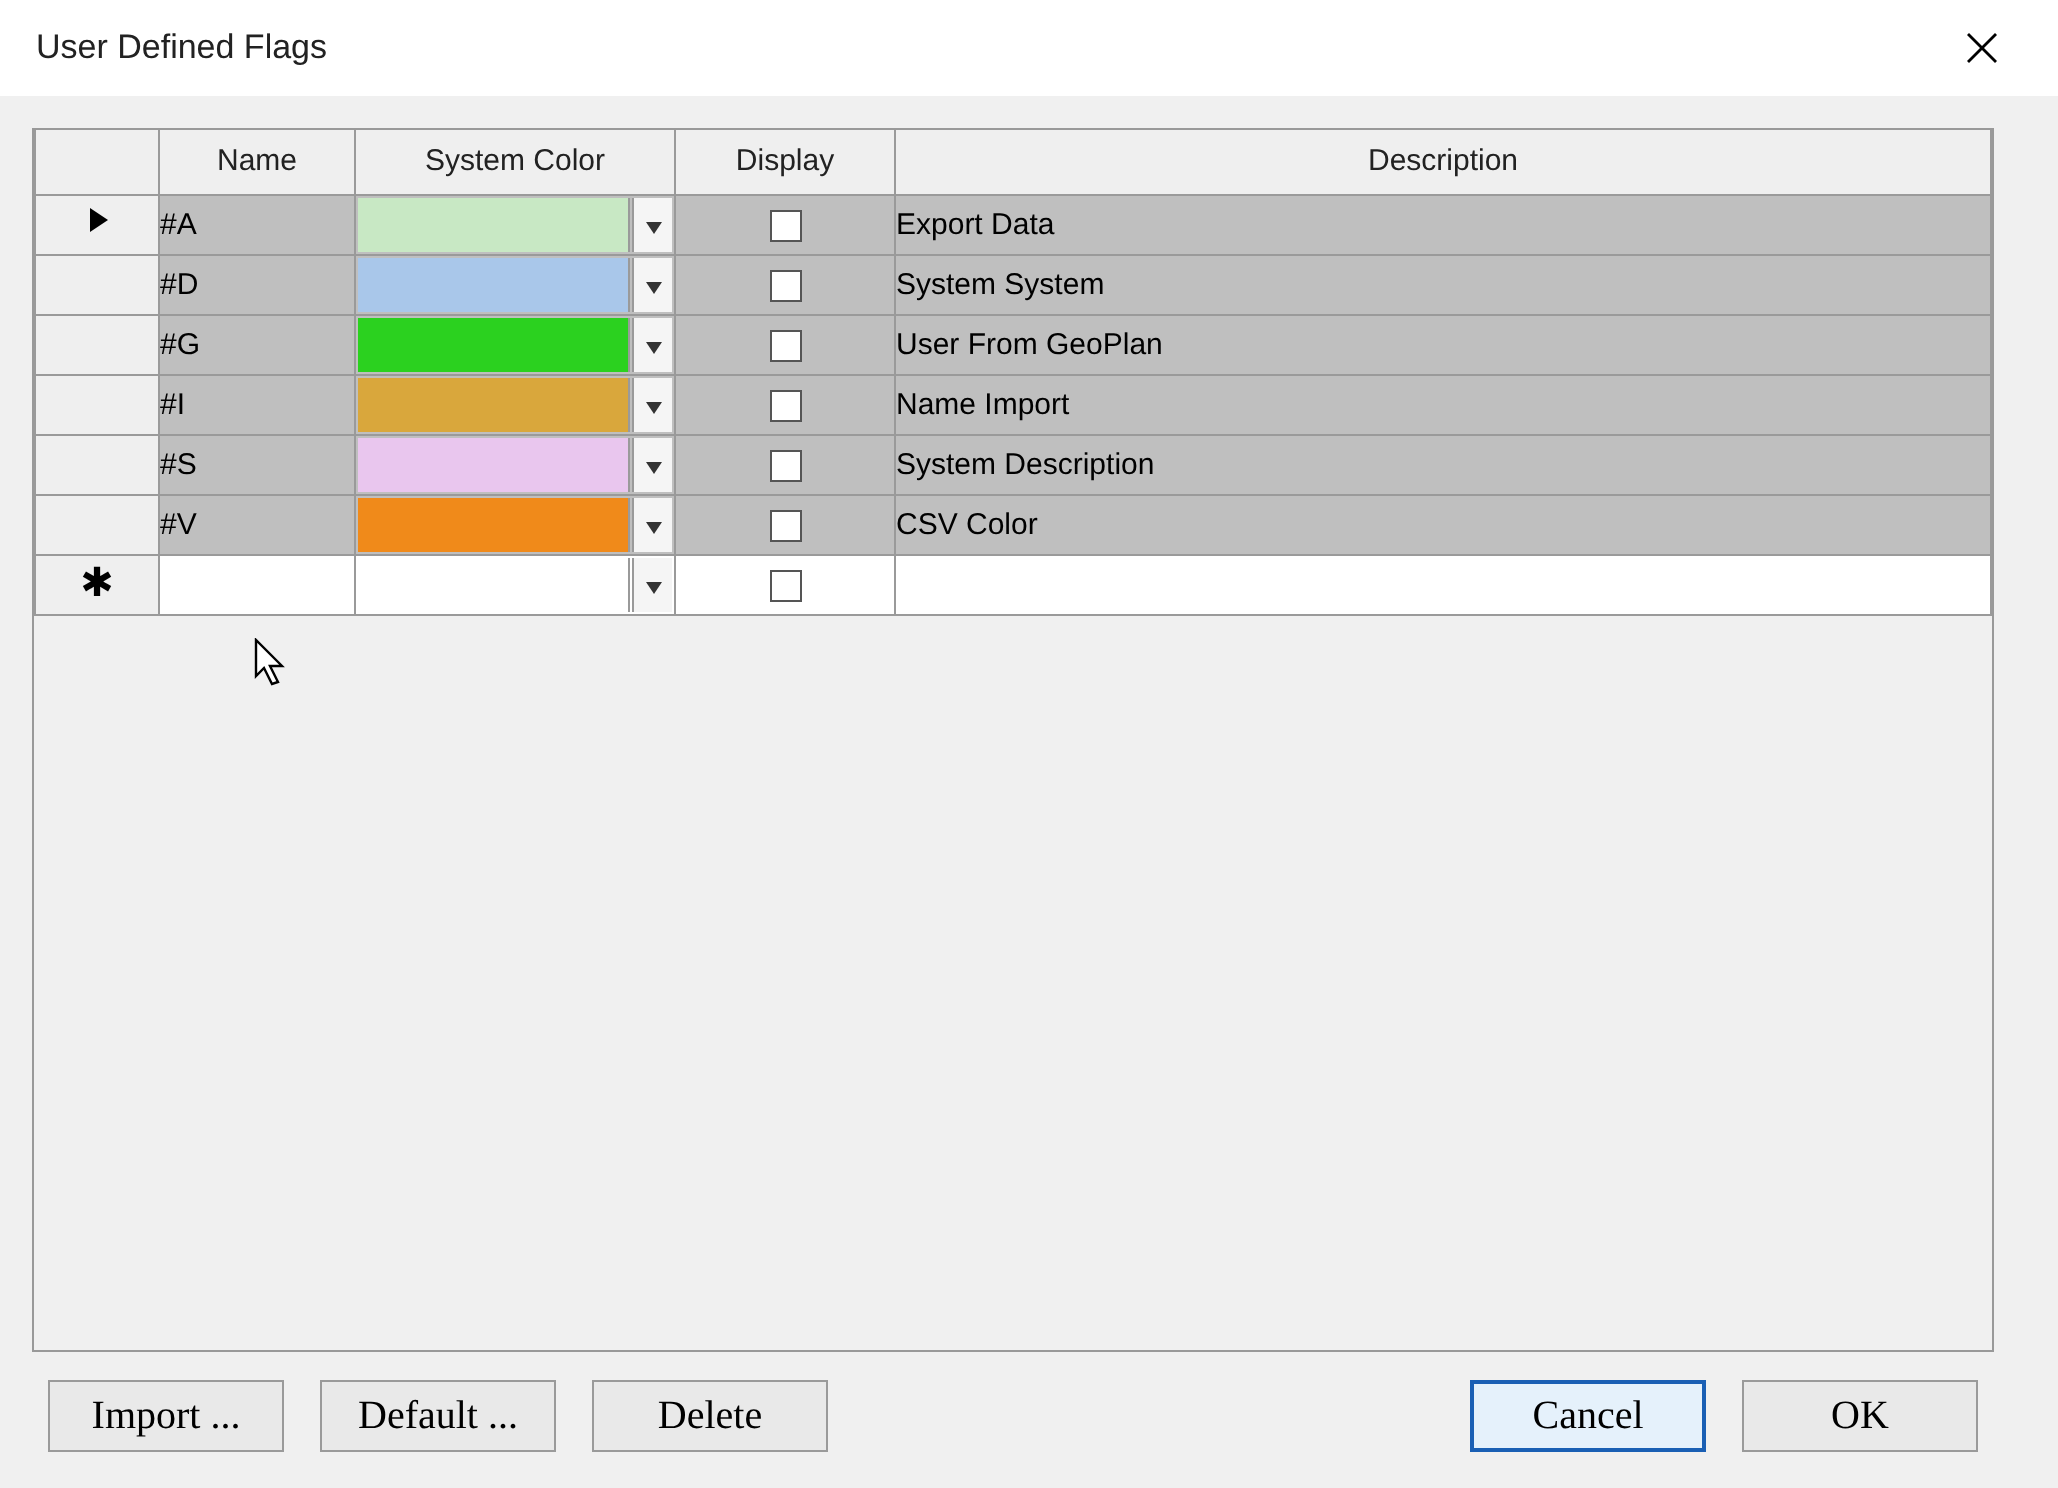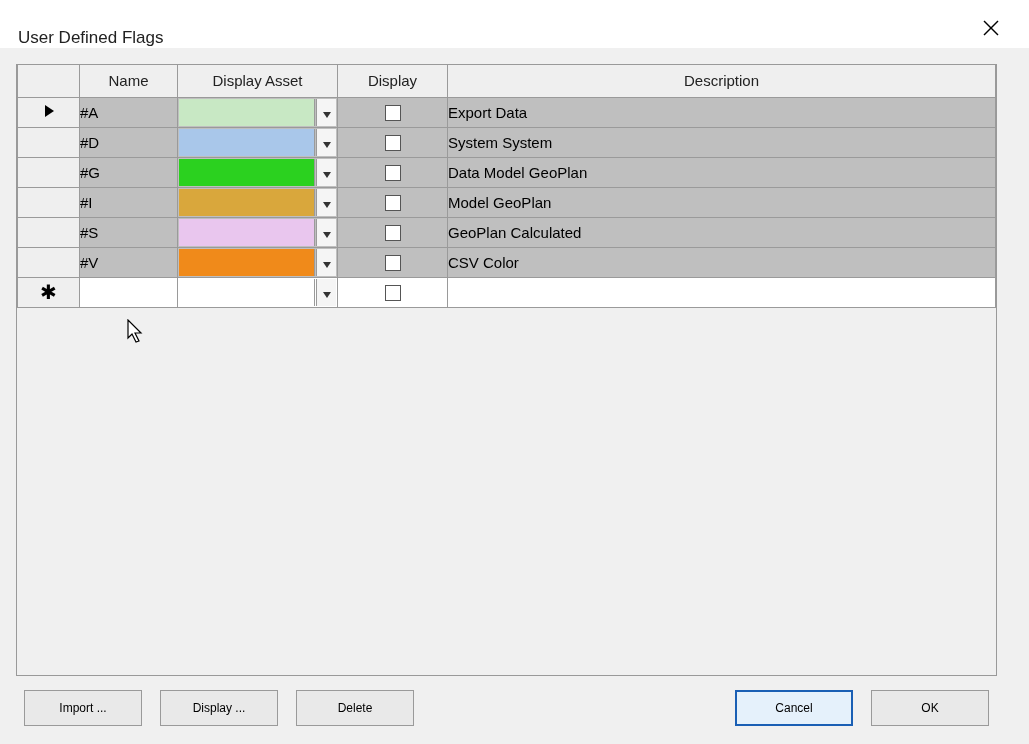--- a/index.html
+++ b/index.html
@@ -12,21 +12,21 @@
     color: #000;
     overflow: hidden;
   }
   .window {
     width: 1029px; height: 744px;
     background: #ffffff;
     display: flex; flex-direction: column;
   }
   .titlebar {
     height: 48px;
-    display: flex; align-items: flex-end;
+    display: flex; align-items: center;
     padding: 0 18px;
     background: #ffffff;
   }
   .titlebar .title {
     flex: 1;
     font-size: 17px;
     color: #222;
   }
   .titlebar .close {
     width: 40px; height: 40px;
@@ -122,22 +122,22 @@
     height: 60px;
     display: flex; align-items: center;
     gap: 18px;
     padding: 10px 8px 6px 8px;
   }
   .buttonbar .spacer { flex: 1; }
   button.win {
     min-width: 118px; height: 36px;
     background: #e9e9e9;
     border: 1px solid #9a9a9a;
-    font-family: Liberation Sans, sans-serif;
-    font-size: 12px;
+    font-family: Liberation Serif, serif;
+    font-size: 20px;
     color: #000;
     padding: 0 14px;
     cursor: default;
   }
   button.win.default {
     border: 2px solid #1a5fb4;
     background: #e5f1fb;
   }
   .cursor {
     position: absolute;
@@ -167,21 +167,21 @@
           <col class="c-rowhdr">
             <col class="c-name">
             <col class="c-color">
             <col class="c-obs">
             <col>
         </colgroup>
         <thead>
           <tr>
             <th></th>
             <th>Name</th>
-            <th>Display Asset</th>
+            <th>System Color</th>
             <th>Display</th>
             <th>Description</th>
           </tr>
         </thead>
         <tbody id="grid-body">
 
         <tr>
               <td class="rowhdr"><span class="arrow-play"><svg viewBox="0 0 12 14">
                     <polygon points="2,1 11,7 2,13" fill="#000"></polygon>
                   </svg></span></td>
@@ -216,49 +216,49 @@
               <td class="name">#G</td>
               <td class="colorcell">
                 <div class="swatch" style="background:#2bd11f"></div>
                 <div class="dropbtn">
                   <span><svg viewBox="0 0 8 6">
                       <polygon points="0,0 8,0 4,6" fill="#333"></polygon>
                     </svg></span>
                 </div>
               </td>
               <td class="obs"><span class="chk"></span></td>
-              <td class="desc">Data Model GeoPlan</td>
+              <td class="desc">User From GeoPlan</td>
             </tr>
             <tr>
               <td class="rowhdr"></td>
               <td class="name">#I</td>
               <td class="colorcell">
                 <div class="swatch" style="background:#d9a73c"></div>
                 <div class="dropbtn">
                   <span><svg viewBox="0 0 8 6">
                       <polygon points="0,0 8,0 4,6" fill="#333"></polygon>
                     </svg></span>
                 </div>
               </td>
               <td class="obs"><span class="chk"></span></td>
-              <td class="desc">Model GeoPlan</td>
+              <td class="desc">Name Import</td>
             </tr>
             <tr>
               <td class="rowhdr"></td>
               <td class="name">#S</td>
               <td class="colorcell">
                 <div class="swatch" style="background:#e9c6ee"></div>
                 <div class="dropbtn">
                   <span><svg viewBox="0 0 8 6">
                       <polygon points="0,0 8,0 4,6" fill="#333"></polygon>
                     </svg></span>
                 </div>
               </td>
               <td class="obs"><span class="chk"></span></td>
-              <td class="desc">GeoPlan Calculated</td>
+              <td class="desc">System Description</td>
             </tr>
             <tr>
               <td class="rowhdr"></td>
               <td class="name">#V</td>
               <td class="colorcell">
                 <div class="swatch" style="background:#f08a1a"></div>
                 <div class="dropbtn">
                   <span><svg viewBox="0 0 8 6">
                       <polygon points="0,0 8,0 4,6" fill="#333"></polygon>
                     </svg></span>
@@ -280,21 +280,21 @@
               </td>
               <td class="obs"><span class="chk"></span></td>
               <td class="desc"></td>
             </tr>
           </tbody>
       </table>
     </div>
 
     <div class="buttonbar">
       <button class="win">Import ...</button>
-      <button class="win">Display ...</button>
+      <button class="win">Default ...</button>
       <button class="win">Delete</button>
       <div class="spacer"></div>
       <button class="win default">Cancel</button>
       <button class="win">OK</button>
     </div>
 
   </div>
 </div>
 
 <svg class="cursor" width="20" height="26" viewBox="0 0 20 26">

